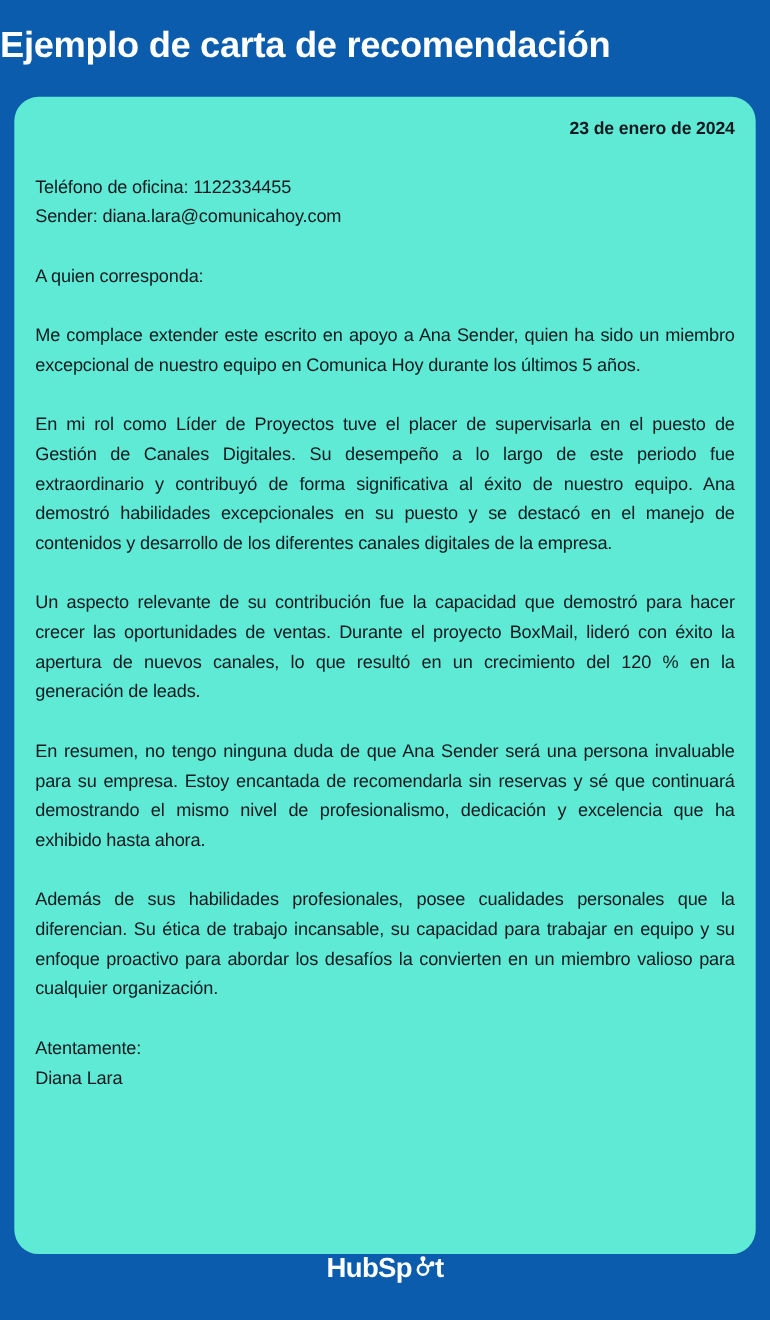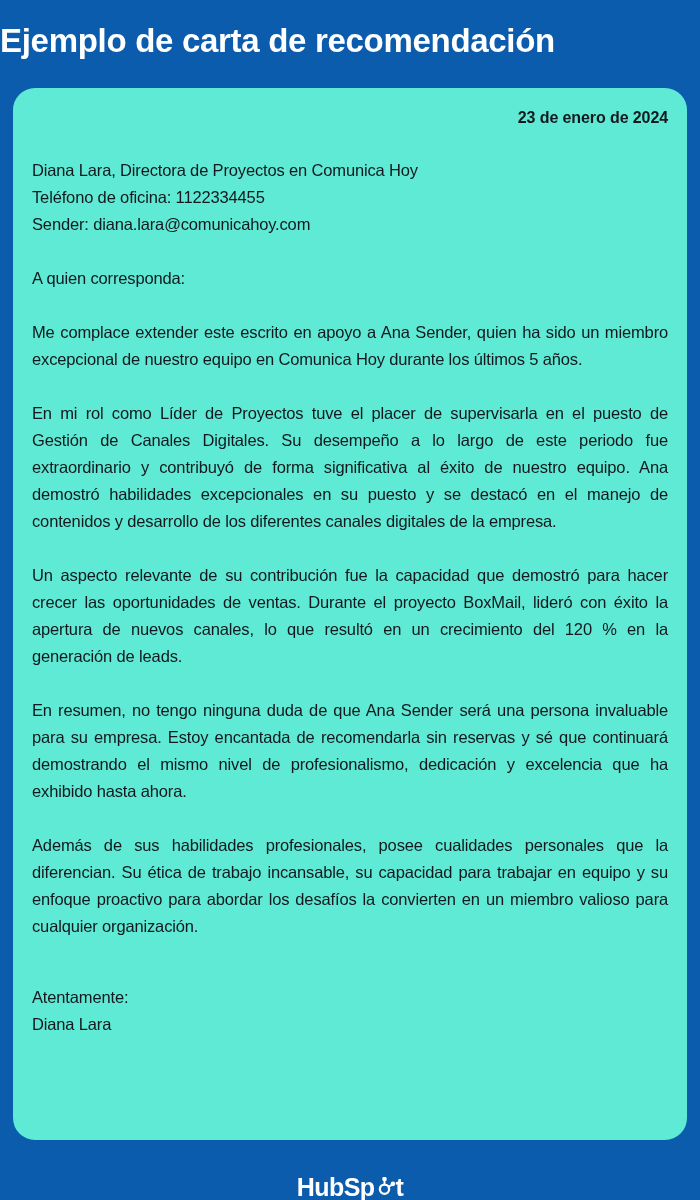--- a/index.html
+++ b/index.html
@@ -82,38 +82,38 @@
     font-size: 16.5px;
     color: #14181f;
     line-height: 27px;
     text-align: justify;
     text-justify: inter-word;
     letter-spacing: -0.15px;
     hyphens: none;
   }
 
   .closing-block {
-    margin-top: 44px;
+    margin-top: 27px;
   }
   .closing-line {
     font-size: 16.5px;
     color: #14181f;
     line-height: 27px;
     letter-spacing: -0.15px;
   }
 
   
   .footer {
     position: absolute;
     left: 0;
     top: 1140px;
     width: 700px;
     height: 60px;
     display: flex;
-    align-items: flex-end;
+    align-items: flex-start;
     justify-content: center;
   }
   .logo {
     display: flex;
     align-items: baseline;
     color: #ffffff;
   }
   .logo-text {
     font-size: 25px;
     font-weight: 700;
@@ -136,21 +136,20 @@
 <div class="header">
   <div class="header-title">Ejemplo de carta de recomendación</div>
 </div>
 
 <div class="card">
   <div class="card-inner">
 
     <div class="letter-date">23 de enero de 2024</div>
 
     <div class="sender-block">
-      <div class="sender-line">Diana Lara, Directora de Proyectos en Comunica Hoy</div>
       <div class="sender-line">Teléfono de oficina: 1122334455</div>
       <div class="sender-line">Sender: diana.lara@comunicahoy.com</div>
     </div>
 
     <div class="salutation">A quien corresponda:</div>
 
     <p class="body-par">Me complace extender este escrito en apoyo a Ana Sender, quien ha sido un miembro excepcional de nuestro equipo en Comunica Hoy durante los últimos 5 años.</p>
     <p class="body-par">En mi rol como Líder de Proyectos tuve el placer de supervisarla en el puesto de Gestión de Canales Digitales. Su desempeño a lo largo de este periodo fue extraordinario y contribuyó de forma significativa al éxito de nuestro equipo. Ana demostró habilidades excepcionales en su puesto y se destacó en el manejo de contenidos y desarrollo de los diferentes canales digitales de la empresa.</p>
     <p class="body-par">Un aspecto relevante de su contribución fue la capacidad que demostró para hacer crecer las oportunidades de ventas. Durante el proyecto BoxMail, lideró con éxito la apertura de nuevos canales, lo que resultó en un crecimiento del 120 % en la generación de leads.</p>
     <p class="body-par">En resumen, no tengo ninguna duda de que Ana Sender será una persona invaluable para su empresa. Estoy encantada de recomendarla sin reservas y sé que continuará demostrando el mismo nivel de profesionalismo, dedicación y excelencia que ha exhibido hasta ahora.</p>

